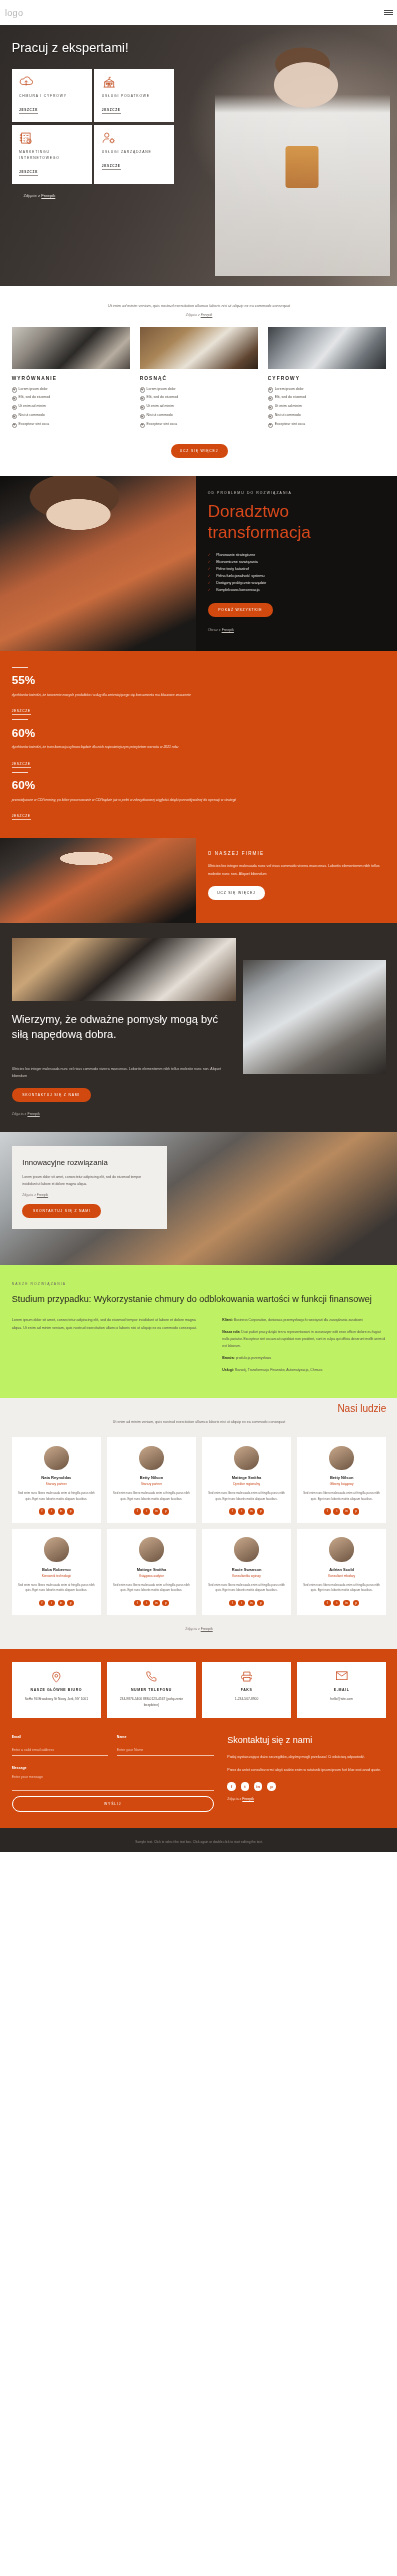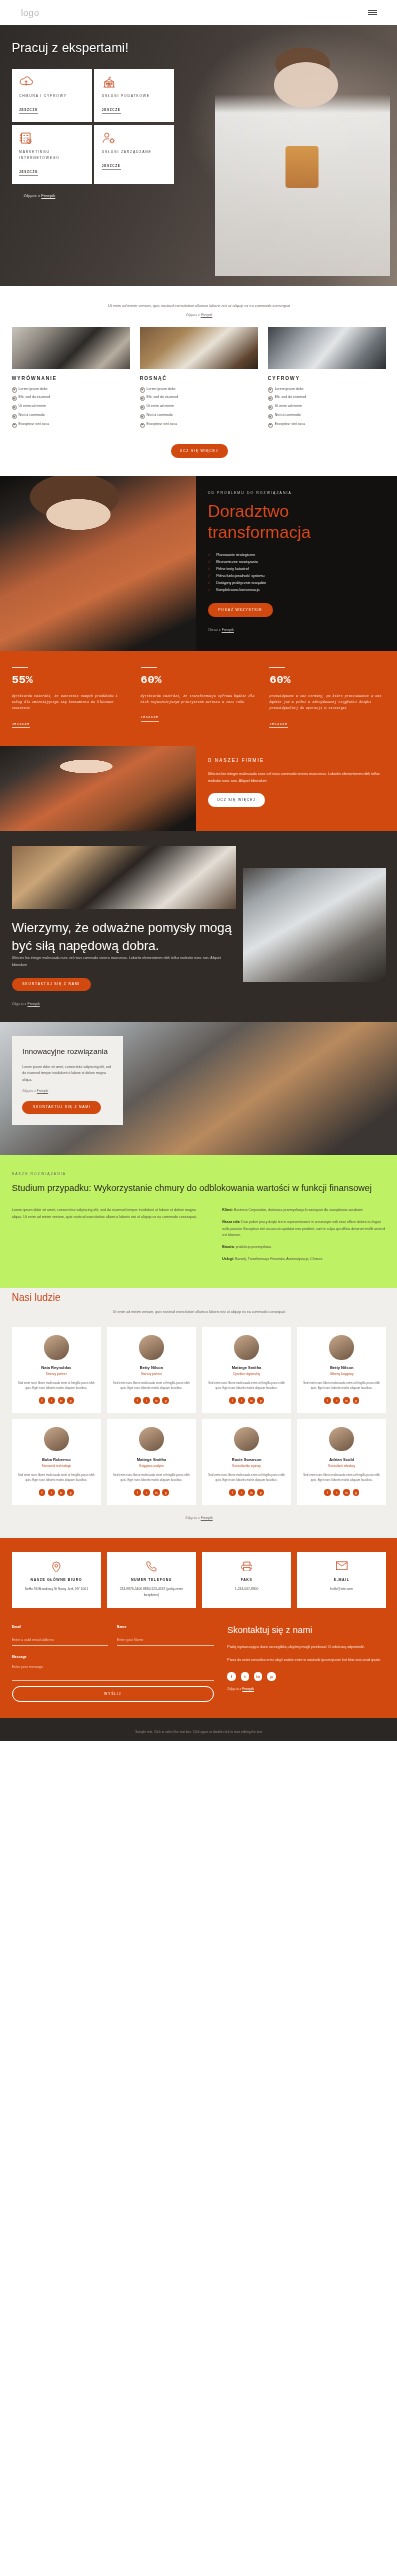--- a/index.html
+++ b/index.html
@@ -9,21 +9,21 @@
     background: #ffffff;
     color: #2e2a27;
     -webkit-font-smoothing: antialiased;
   }
   .page { width: 398px; margin: 0 auto; position: relative; overflow: hidden; }
 
   
   .topbar {
     height: 25px; background: #fff; display: flex;
     align-items: center; justify-content: space-between;
-    padding: 0 21px;
+    padding: 0 5px;
   }
   .logo { color: #b6b6b6; font-size: 9px; letter-spacing: 0.3px; }
   .burger { display: flex; flex-direction: column; gap: 1.6px; cursor: pointer; }
   .burger span { display: block; width: 9px; height: 0.8px; background: #4a4a4a; }
 
   
   .hero {
     position: relative; min-height: 261px; overflow: hidden;
     background: #3a3431;
   }
@@ -156,21 +156,21 @@
     background: #d1490f; color: #fff; border: none; border-radius: 16px;
     font-size: 3.4px; letter-spacing: 0.8px; padding: 4.8px 10.6px; cursor: pointer;
     font-family: inherit; text-transform: uppercase;
   }
   .dk-credit { font-size: 3.7px; color: #a09a95; padding: 11.7px 0 12.7px; }
   .dk-credit a { color: #c5bfba; text-decoration: underline; }
 
   
   .sec-stats { background: #d1490f; color: #fff; padding: 16px 11.7px 18px; }
   .stats-h { font-size: 10px; line-height: 1.3; font-weight: 400; margin-bottom: 15px; }
-  .stats-grid { display: grid; grid-template-columns: repeat(3, 1fr); gap: 12px; font-family: Liberation Mono, monospace; }
+  .stats-grid { display: grid; grid-template-columns: repeat(1, 1fr); gap: 4px; }
   .stat-rule { width: 16px; height: 0.8px; background: #f6d9cc; margin-bottom: 5.3px; }
   .stat-num { font-size: 11.7px; font-weight: 700; margin-bottom: 5.8px; }
   .stat-txt {
     font-size: 3.4px; font-style: italic; line-height: 1.8; color: #fae2d8;
     margin-bottom: 6.4px;
   }
   .stat-link {
     font-size: 3.3px; letter-spacing: 0.6px; color: #fff; font-weight: 400;
     border-bottom: 0.5px solid #f3c3ae; padding-bottom: 1.1px; display: inline-block;
     text-transform: uppercase;
@@ -194,36 +194,36 @@
   }
 
   
   .sec-brown { background: #322c28; padding: 0 0 16px; }
   .brown-row { display: flex; gap: 7.4px; padding: 15px 11.7px 0; align-items: flex-start; }
   .brown-left { flex: 1; }
   .brown-img-top {
     width: 100%; height: 63px; margin-bottom: 10.6px;
     background: linear-gradient(140deg,#8d6a4a 0%,#caa578 22%,#2b2522 48%,#e4ded6 74%,#5a4636 100%);
   }
-  .brown-h { color: #fff; font-size: 13px; line-height: 1.35; font-weight: 400; margin-bottom: 1px; }
+  .brown-h { color: #fff; font-size: 11px; line-height: 1.35; font-weight: 400; margin-bottom: 24px; }
   .brown-p { color: #cfc8c3; font-size: 3.5px; line-height: 1.95; margin-bottom: 8.5px; }
   .brown-right {
     width: 143px; flex: none; height: 114px; margin-top: 22px;
     background: linear-gradient(150deg,#4a4744 0%,#9ea3a7 20%,#dfe2e4 44%,#6f6a64 72%,#2a2724 100%);
   }
   .brown-credit { font-size: 3.7px; color: #a19a95; padding: 10.6px 11.7px 0; }
   .brown-credit a { color: #c6bfba; text-decoration: underline; }
 
   
   .sec-inno {
     position: relative; min-height: 133px; padding: 13.8px 11.7px 13.8px;
     background: linear-gradient(145deg,#cfd2d4 0%,#9ea3a6 20%,#5f5a56 42%,#b98a5e 62%,#3b3633 88%);
   }
   .inno-card {
-    background: #f1efec; width: 111px; padding: 11.7px 10.6px 10.6px;
+    background: #f1efec; width: 155px; padding: 11.7px 10.6px 10.6px;
     position: relative; z-index: 2;
   }
   .inno-h { font-size: 7.7px; line-height: 1.3; color: #2b2724; font-weight: 400; margin-bottom: 6.4px; }
   .inno-p { font-size: 3.4px; line-height: 1.9; color: #5b5550; margin-bottom: 5.8px; }
   .inno-credit { font-size: 3.4px; color: #8b8480; margin-bottom: 7.4px; }
   .inno-credit a { color: #6e6763; text-decoration: underline; }
 
   
   .sec-case { background: #bef264; padding: 17px 11.7px 20px; }
   .case-eyebrow {
@@ -233,21 +233,21 @@
   .case-h { font-size: 9px; line-height: 1.35; color: #2b2724; font-weight: 400; margin-bottom: 12.7px; }
   .case-cols { display: flex; gap: 15px; }
   .case-left { flex: 1; }
   .case-left p { font-size: 3.6px; line-height: 2.05; color: #56504b; }
   .case-right { width: 164px; flex: none; font-size: 3.4px; line-height: 1.95; color: #56504b; }
   .case-right p { margin-bottom: 5.3px; }
   .case-right b { color: #2b2724; }
 
   
   .sec-team { background: #f1efec; padding: 4.2px 11.7px 18px; }
-  .team-h { font-size: 10px; color: #c9481b; text-align: left; font-weight: 400; margin-bottom: 5.3px; }
+  .team-h { font-size: 10px; color: #c9481b; text-align: right; font-weight: 400; margin-bottom: 5.3px; }
   .team-sub {
     font-size: 3.6px; color: #6e6763; text-align: center; line-height: 1.8;
     max-width: 201px; margin: 0 auto 11.7px;
   }
   .team-grid { display: grid; grid-template-columns: repeat(4, 1fr); gap: 5.8px; }
   .tcard { background: #fff; padding: 8.5px 5.3px 8.5px; text-align: center; }
   .tavatar {
     width: 24.4px; height: 24.4px; border-radius: 50%; margin: 0 auto 5.3px;
     background: linear-gradient(150deg,#c9a98c,#6d5542);
   }

